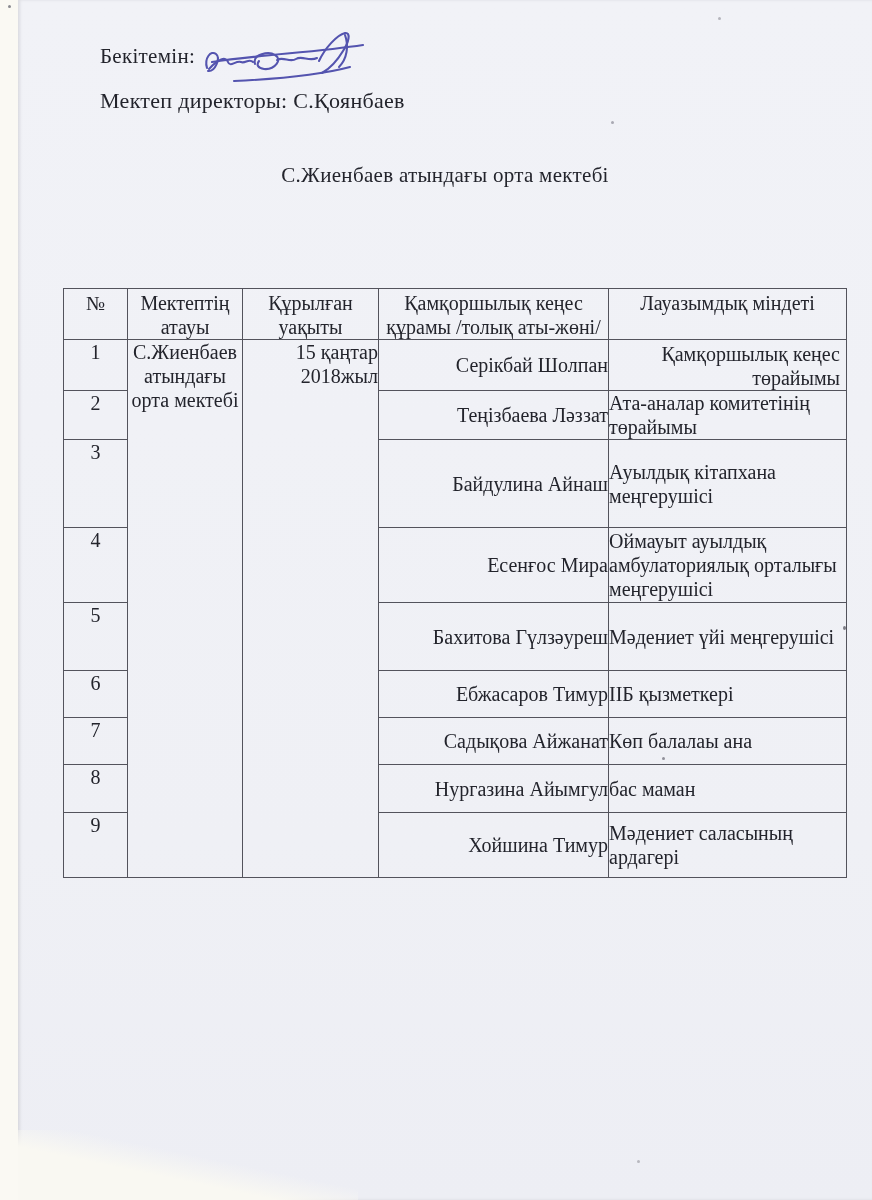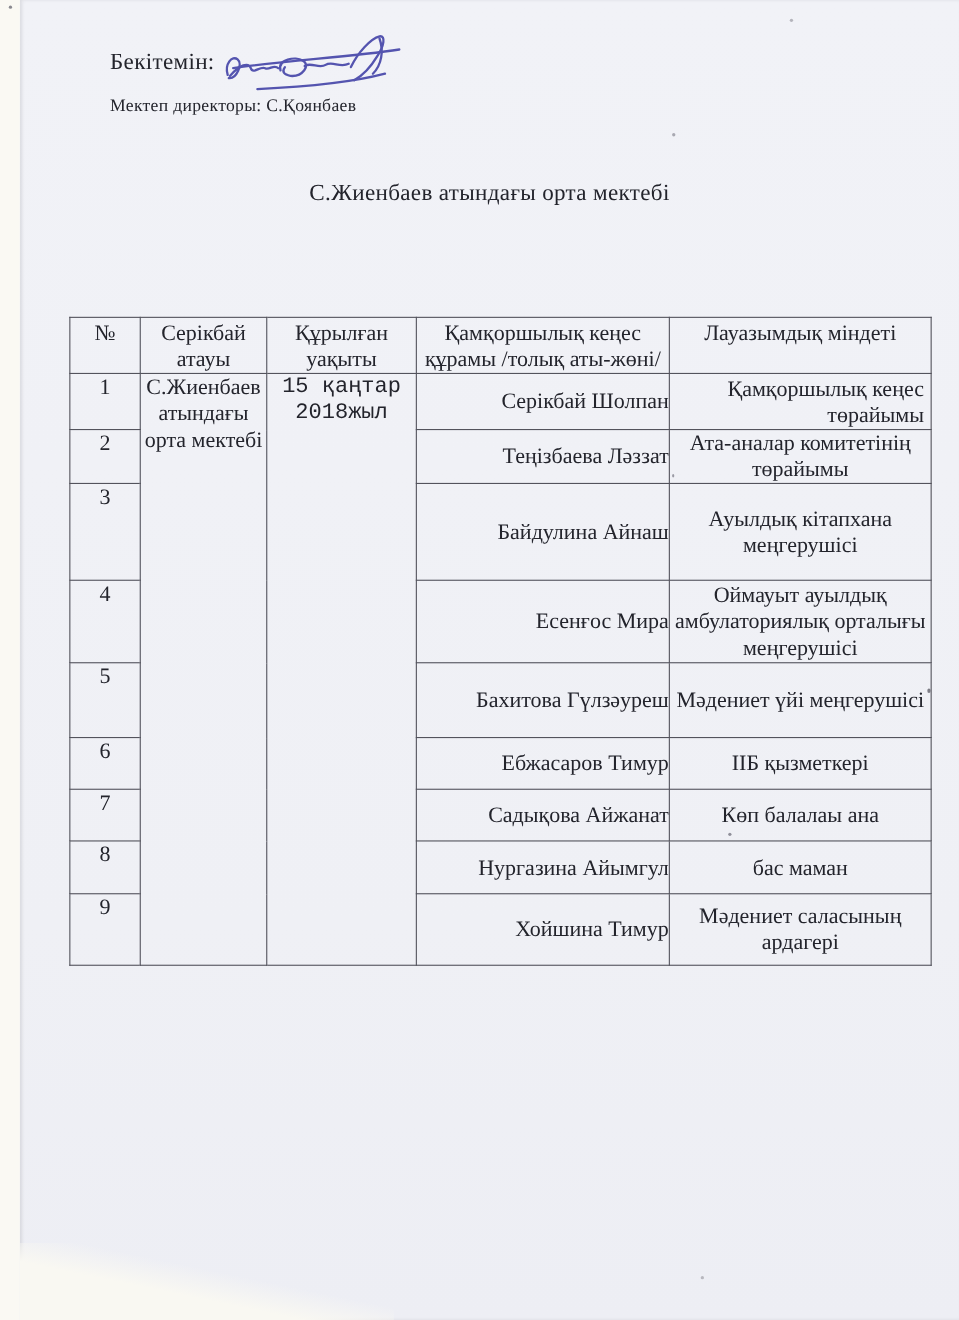--- a/index.html
+++ b/index.html
@@ -16,21 +16,21 @@
     background:linear-gradient(180deg,#f1f2f7 0%,#eff0f5 70%,#edeef4 100%);
     box-shadow:inset 2px 0 3px rgba(120,120,130,.18);
   }
   .paper-bottom-edge{
     position:absolute;left:18px;bottom:0;width:340px;height:70px;
     background:linear-gradient(to top right,#f9f8f2 0%,#f9f8f2 38%,rgba(249,248,242,0) 58%);
   }
   .speck{position:absolute;border-radius:50%;}
 
   .approve-line{position:absolute;left:100px;top:44px;font-size:21px;letter-spacing:.3px;}
-  .director-line{position:absolute;left:100px;top:88px;font-size:16px;letter-spacing:.3px;}
+  .director-line{position:absolute;left:100px;top:88px;font-size:22px;letter-spacing:.3px;}
   .signature{position:absolute;left:198px;top:28px;width:170px;height:62px;}
 
   .title-block{position:absolute;left:18px;top:163px;width:854px;text-align:center;}
   .title-line{font-size:21px;line-height:25px;letter-spacing:.3px;}
   .title-line + .title-line{margin-top:14px;}
 
   table.council{
     position:absolute;left:63px;top:288px;
     width:783px;height:582px;
     border-collapse:collapse;table-layout:fixed;
@@ -39,23 +39,23 @@
   table.council th,table.council td{
     border:1.6px solid #53535c;
     padding:0;overflow:hidden;
   }
   table.council th{
     font-weight:normal;text-align:center;vertical-align:top;
     padding-top:2px;
   }
   td.num{vertical-align:top;text-align:center;padding-top:5px;}
   td.school{vertical-align:top;text-align:center;padding:48px 4px 0 4px;}
-  td.date{vertical-align:top;text-align:center;padding:48px 10px 0 10px;font-family:Liberation Mono, monospace;}
+  td.date{vertical-align:top;text-align:right;padding:48px 10px 0 10px;}
   td.name{vertical-align:middle;text-align:right;padding:2px 6px 4px 10px;}
-  td.duty{vertical-align:middle;text-align:center;padding:2px 10px 4px 10px;}
+  td.duty{vertical-align:middle;text-align:left;padding:2px 10px 4px 10px;}
   td.duty.left-top{vertical-align:top;text-align:right;padding:2px 6px 0 8px;}
 </style>
 </head>
 <body>
 
 <div class="page">
   <div class="paper"></div>
   <div class="paper-bottom-edge"></div>
 
   <div class="speck" style="left:8px;top:5px;width:3px;height:3px;background:#8a8a90;"></div>
@@ -91,21 +91,21 @@
     <colgroup>
       <col style="width:64px">
         <col style="width:115px">
         <col style="width:136px">
         <col style="width:230px">
         <col style="width:238px">
     </colgroup>
     <tbody>
         <tr style="height:49px">
       <th>№</th>
-      <th>Серікбай атауы</th>
+      <th>Мектептің атауы</th>
       <th>Құрылған уақыты</th>
       <th>Қамқоршылық кеңес құрамы /толық аты-жөні/</th>
       <th>Лауазымдық міндеті</th>
     </tr>
     <tr style="height:48px">
       <td class="num">1</td>
       <td class="school" rowspan="9">С.Жиенбаев атындағы орта мектебі</td>
       <td class="date" rowspan="9">15 қаңтар 2018жыл</td>
       <td class="name">Серікбай Шолпан</td>
       <td class="duty left-top">Қамқоршылық кеңес төрайымы</td>

